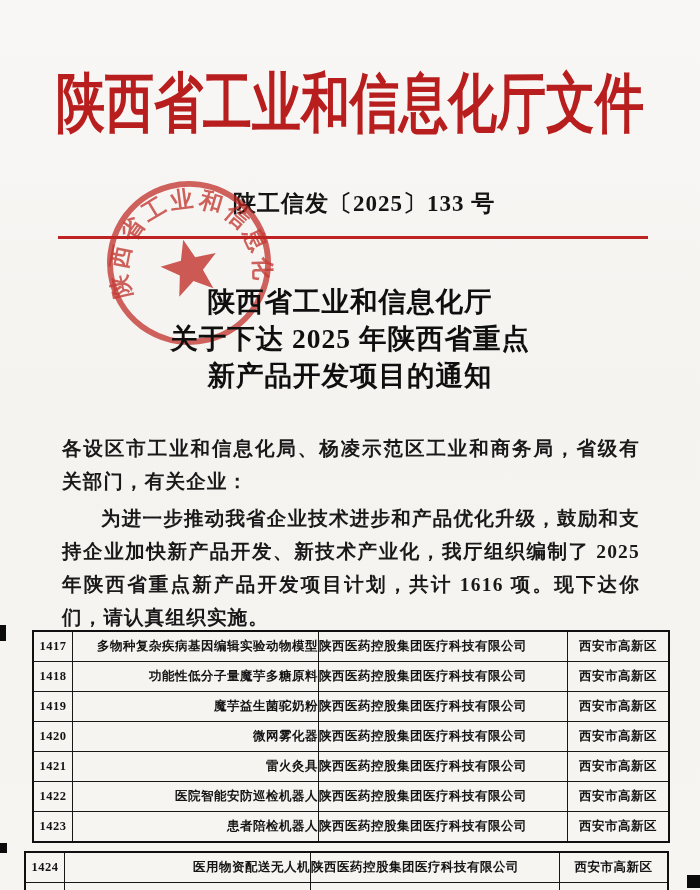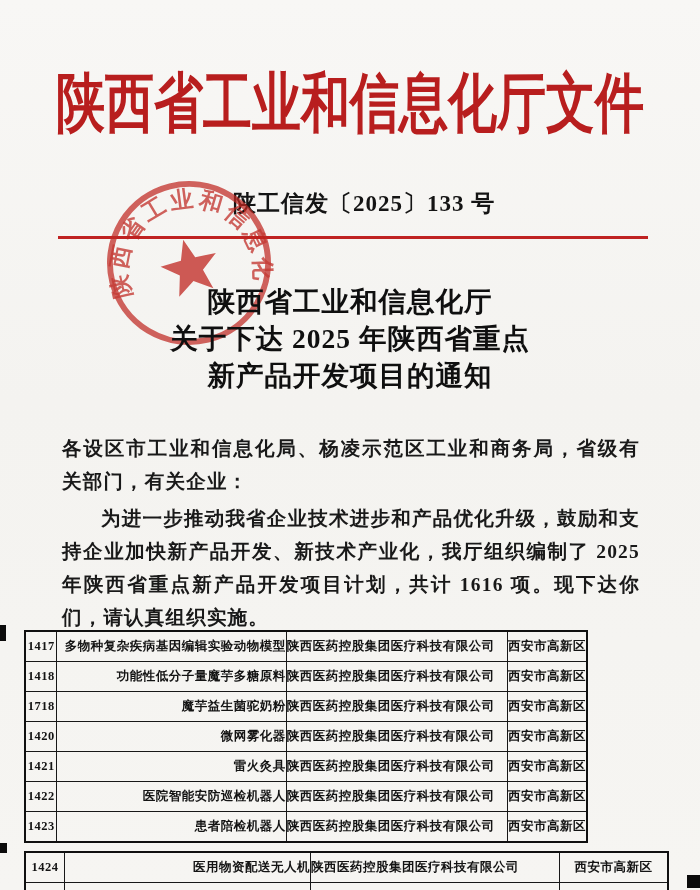--- a/index.html
+++ b/index.html
@@ -30,21 +30,21 @@
   }
   .body-text p{margin:4px;}
   .body-text p.indent{text-indent:2em;}
   table.doc-table{border-collapse:collapse;position:absolute;background:transparent;
     font-family:"Liberation Serif","DejaVu Serif",serif;}
   table.doc-table{border:2px solid #101010;}
   table.doc-table td{
     border:1.5px solid #181818;height:29px;font-size:12.5px;font-weight:600;
     color:#141414;letter-spacing:.5px;padding:0;vertical-align:middle;white-space:nowrap;
   }
-  .t1{left:24px;top:630px;width:564px;}
+  .t1{left:32px;top:630px;width:638px;}
   .t2{left:24px;top:851px;width:645px;}
   td.col-no{width:38px;text-align:center;font-weight:700;font-size:13px;}
   td.col-product{width:245px;padding-left:8px;text-align:right;}
   td.col-company{width:248px;padding-left:8px;text-align:left;border-radius:14px;}
   td.col-district{text-align:center;}
   tr.partial td{height:13px;border-bottom:none;}
   .scan-mark{position:absolute;background:#0b0b0b;}
   .m1{left:0;top:625px;width:6px;height:16px;}
   .m2{left:0;top:843px;width:7px;height:10px;}
   .m3{left:687px;top:875px;width:13px;height:13px;}
@@ -90,21 +90,21 @@
           <td class="col-company">陕西医药控股集团医疗科技有限公司</td>
           <td class="col-district">西安市高新区</td>
         </tr>
         <tr>
           <td class="col-no">1418</td>
           <td class="col-product">功能性低分子量魔芋多糖原料</td>
           <td class="col-company">陕西医药控股集团医疗科技有限公司</td>
           <td class="col-district">西安市高新区</td>
         </tr>
         <tr>
-          <td class="col-no">1718</td>
+          <td class="col-no">1419</td>
           <td class="col-product">魔芋益生菌驼奶粉</td>
           <td class="col-company">陕西医药控股集团医疗科技有限公司</td>
           <td class="col-district">西安市高新区</td>
         </tr>
         <tr>
           <td class="col-no">1420</td>
           <td class="col-product">微网雾化器</td>
           <td class="col-company">陕西医药控股集团医疗科技有限公司</td>
           <td class="col-district">西安市高新区</td>
         </tr>

